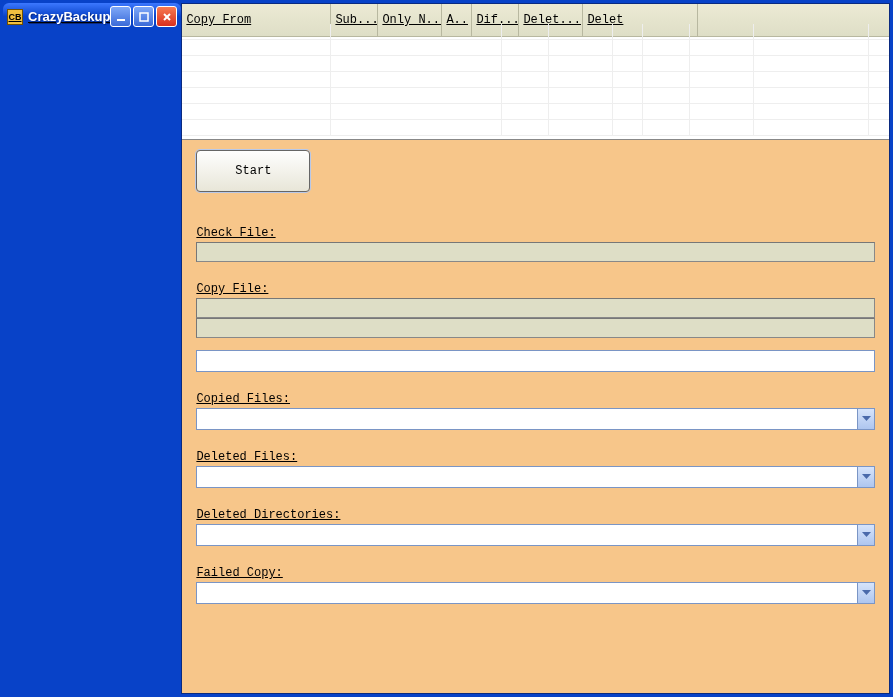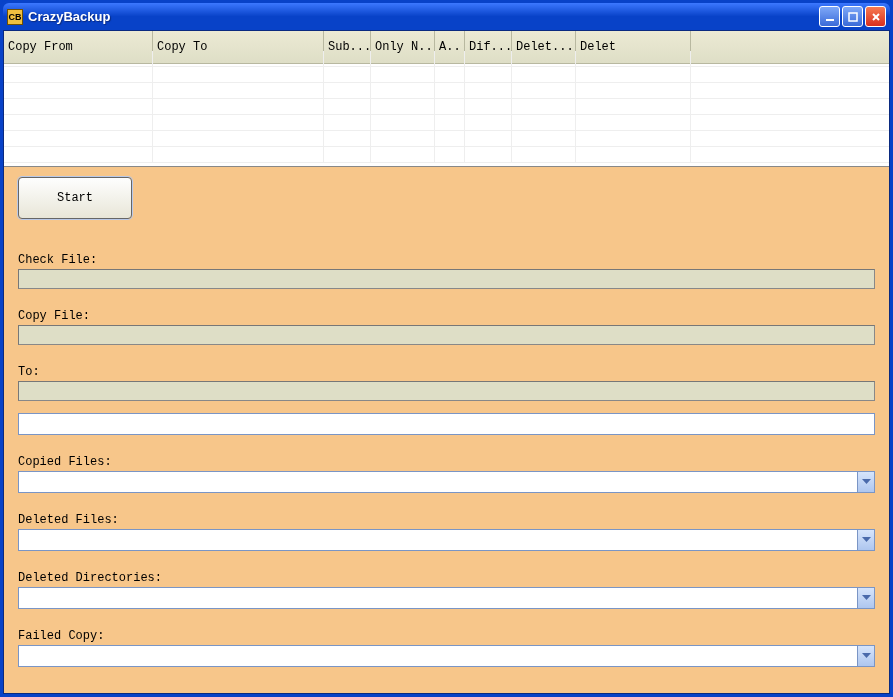--- a/index.html
+++ b/index.html
@@ -13,21 +13,21 @@
     height: 697px;
     overflow: hidden;
   }
   .window {
     width: 893px;
     height: 697px;
     border: 3px solid #0842c8;
     border-radius: 8px 8px 0 0;
     background: #0842c8;
     display: flex;
-    flex-direction: column;
+    text-decoration: underline;
   }
   .titlebar {
     height: 27px;
     background: linear-gradient(to bottom, #3c78ff 0%, #0842c8 50%, #0842c8 100%);
     display: flex;
     align-items: center;
     padding: 0 4px;
     border-radius: 6px 6px 0 0;
   }
   .titlebar-icon {
@@ -186,21 +186,20 @@
       </div>
     </div>
   </div>
 
   <div class="client">
 
 
     <div class="grid-wrap">
       <div class="grid-header">
         <div class="gh" style="width:149px">Copy From</div>
-        <div class="gh" style="width:171px">Copy To</div>
         <div class="gh" style="width:47px">Sub...</div>
         <div class="gh" style="width:64px">Only N...</div>
         <div class="gh" style="width:30px">A..</div>
         <div class="gh" style="width:47px">Dif...</div>
         <div class="gh" style="width:64px">Delet...</div>
         <div class="gh" style="width:115px">Delet</div>
         <div class="gh" style="flex:1;border-right:none"></div>
       </div>
       <div class="grid-body" id="grid-body">
           <div class="grid-row">
@@ -285,21 +284,20 @@
 
     <div class="form-area">
       <button class="start-btn">Start</button>
 
       <div class="lbl">Check File:</div>
       <div class="ro-field"></div>
 
       <div class="lbl">Copy File:</div>
       <div class="ro-field"></div>
 
-      <div class="lbl">To:</div>
       <div class="ro-field"></div>
 
       <div class="text-field"></div>
 
       <div class="lbl">Copied Files:</div>
       <div class="combo">
         <div class="combo-input"></div>
         <div class="combo-btn">
           <svg width="9" height="6">
               <polygon points="0,0 9,0 4.5,5" fill="#4a6aab"></polygon>

